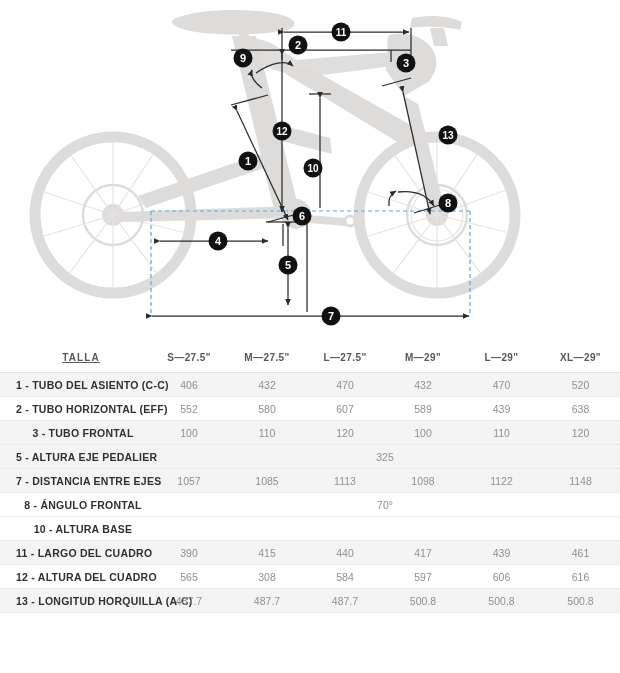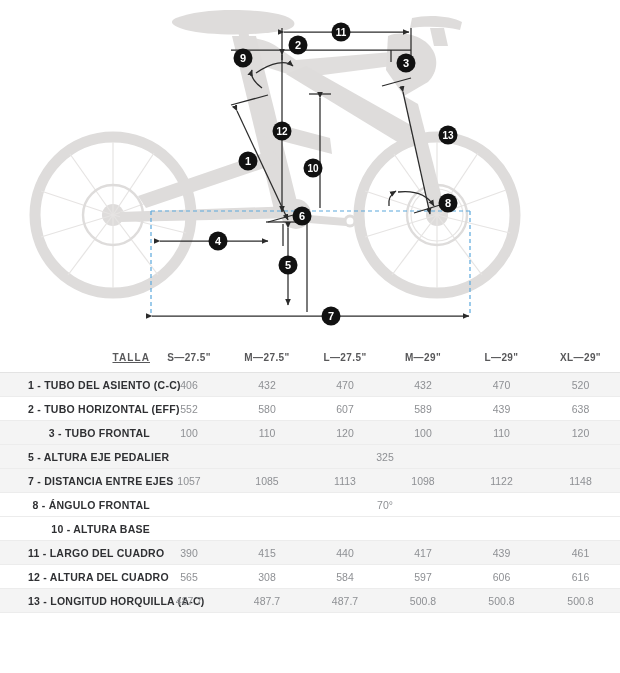--- a/index.html
+++ b/index.html
@@ -56,38 +56,38 @@
     font-weight: bold;
     color: #58585a;
     letter-spacing: 0.4px;
     padding: 12px 0 9px 0;
     text-align: center;
     border-bottom: 1px solid #e3e3e3;
     white-space: nowrap;
     font-stretch: condensed;
   }
   #geometry-table thead th.head-label {
-    text-align: right;
+    text-align: center;
     padding-left: 12px;
     letter-spacing: 1.1px;
     text-decoration: underline;
   }
 
   #geometry-table tbody td {
     font-size: 10.5px;
     height: 23px;
     padding: 0;
     color: #8e9094;
     text-align: center;
     vertical-align: middle;
     white-space: nowrap;
   }
   #geometry-table tbody td.rowlabel {
-    text-align: right;
-    padding-left: 28px;
+    text-align: center;
+    padding-left: 16px;
     color: #2f3033;
     font-weight: bold;
     font-size: 10.5px;
     letter-spacing: 0.25px;
   }
   #geometry-table tbody tr.shaded td { background: #f4f4f4; }
   #geometry-table tbody tr.plain  td { background: #ffffff; }
   #geometry-table tbody tr td { border-bottom: 1px solid #ececec; }
   td.merged { text-align: center; }
 </style>

